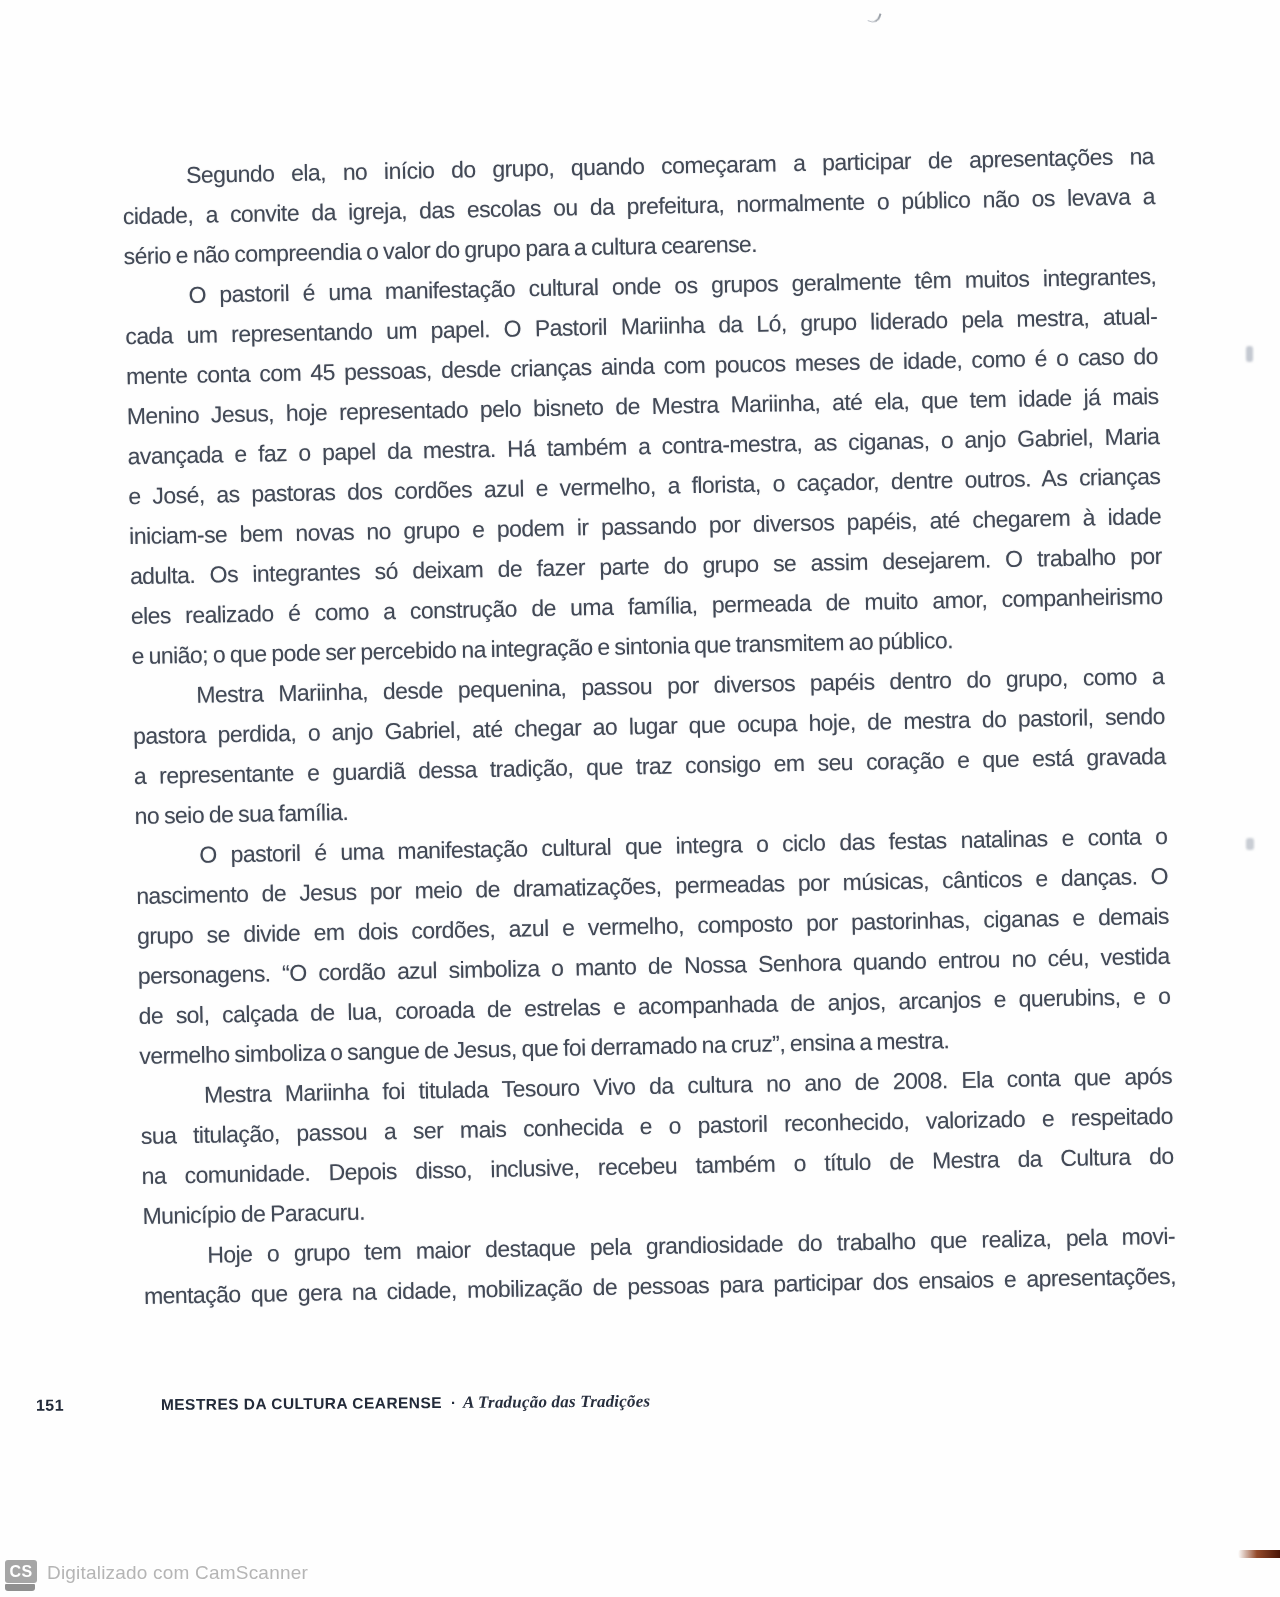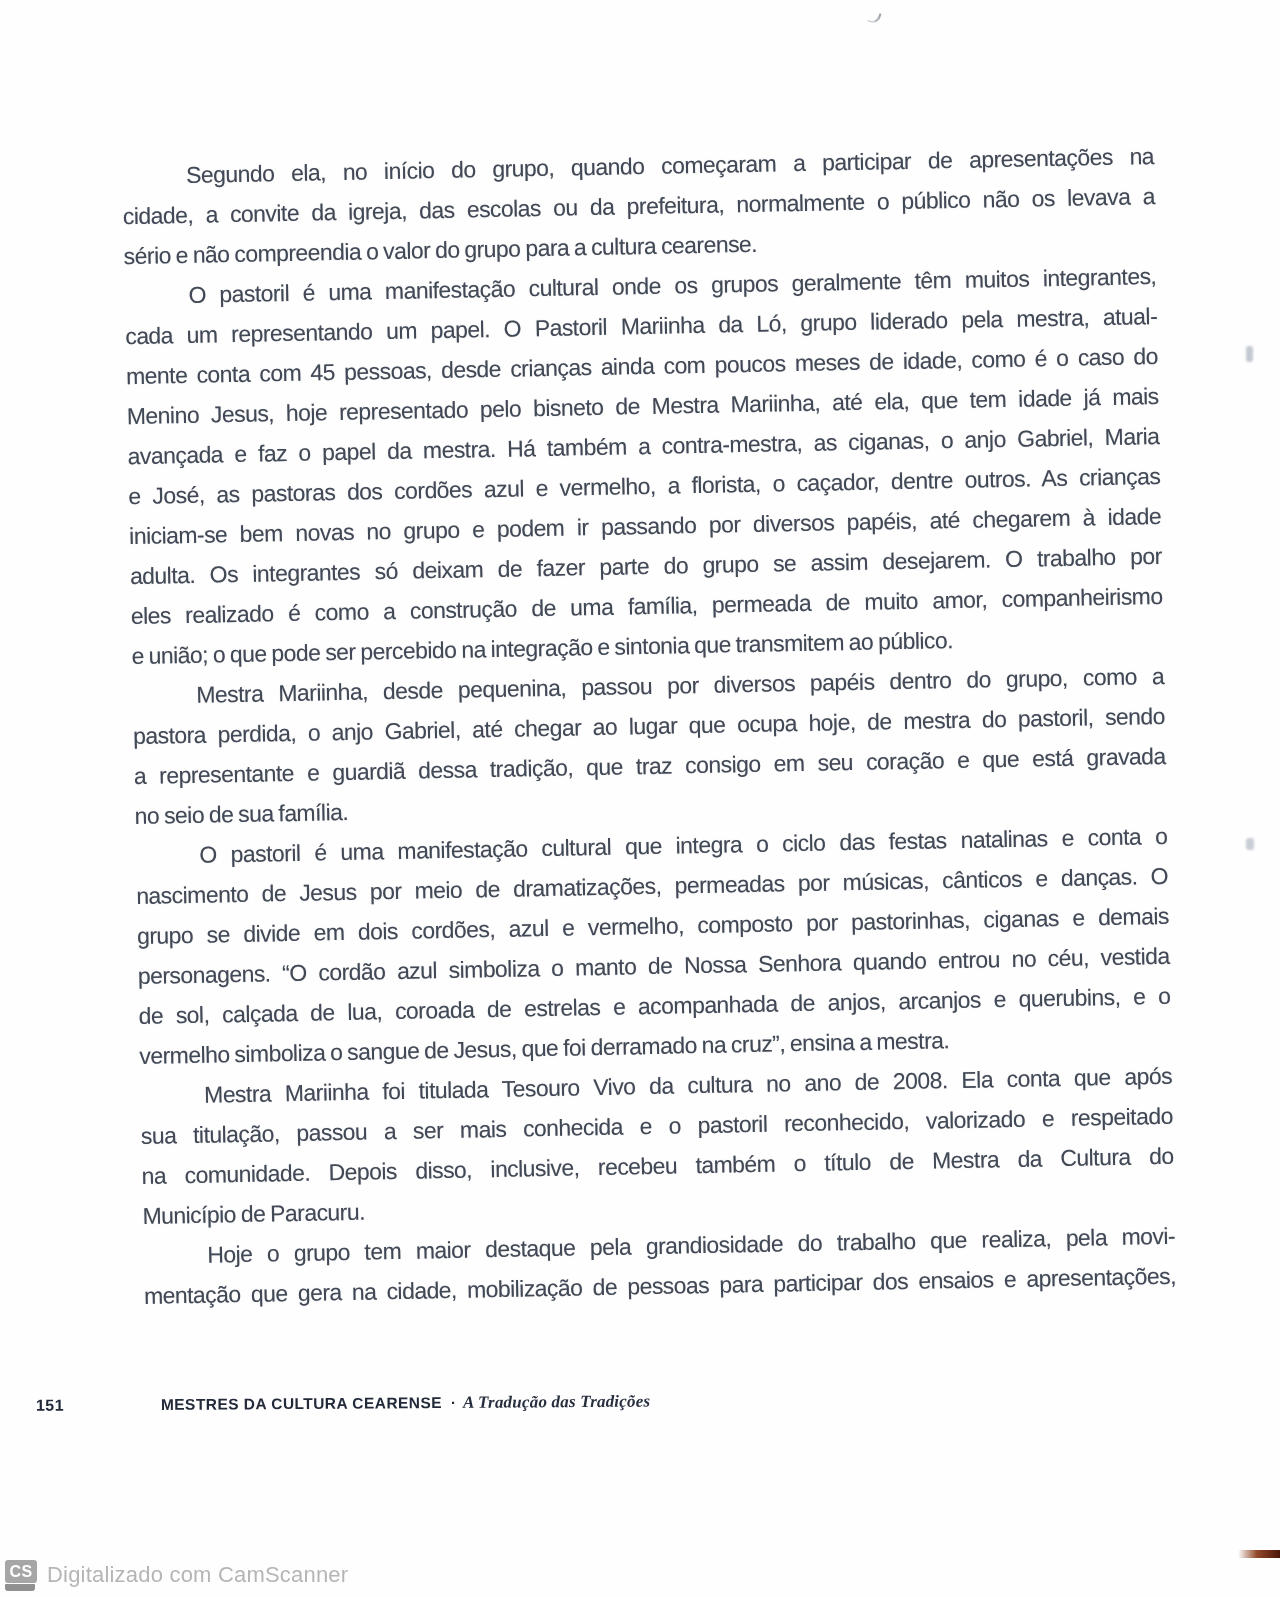--- a/index.html
+++ b/index.html
@@ -113,21 +113,21 @@
   .cs-base {
     width: 30px;
     height: 7px;
     margin-top: 1px;
     background: #909090;
     border-radius: 1px 1px 3px 3px;
   }
   .wm-text {
     margin-left: 10px;
     margin-top: 2px;
-    font-size: 22px;
+    font-size: 19px;
     color: #b5b5b5;
     letter-spacing: 0.2px;
     text-align: center;
   }
 
   
   .artifact { position: absolute; pointer-events: none; }
   .speck-top {
     left: 869px; top: 12px;
     width: 9px; height: 10px;

